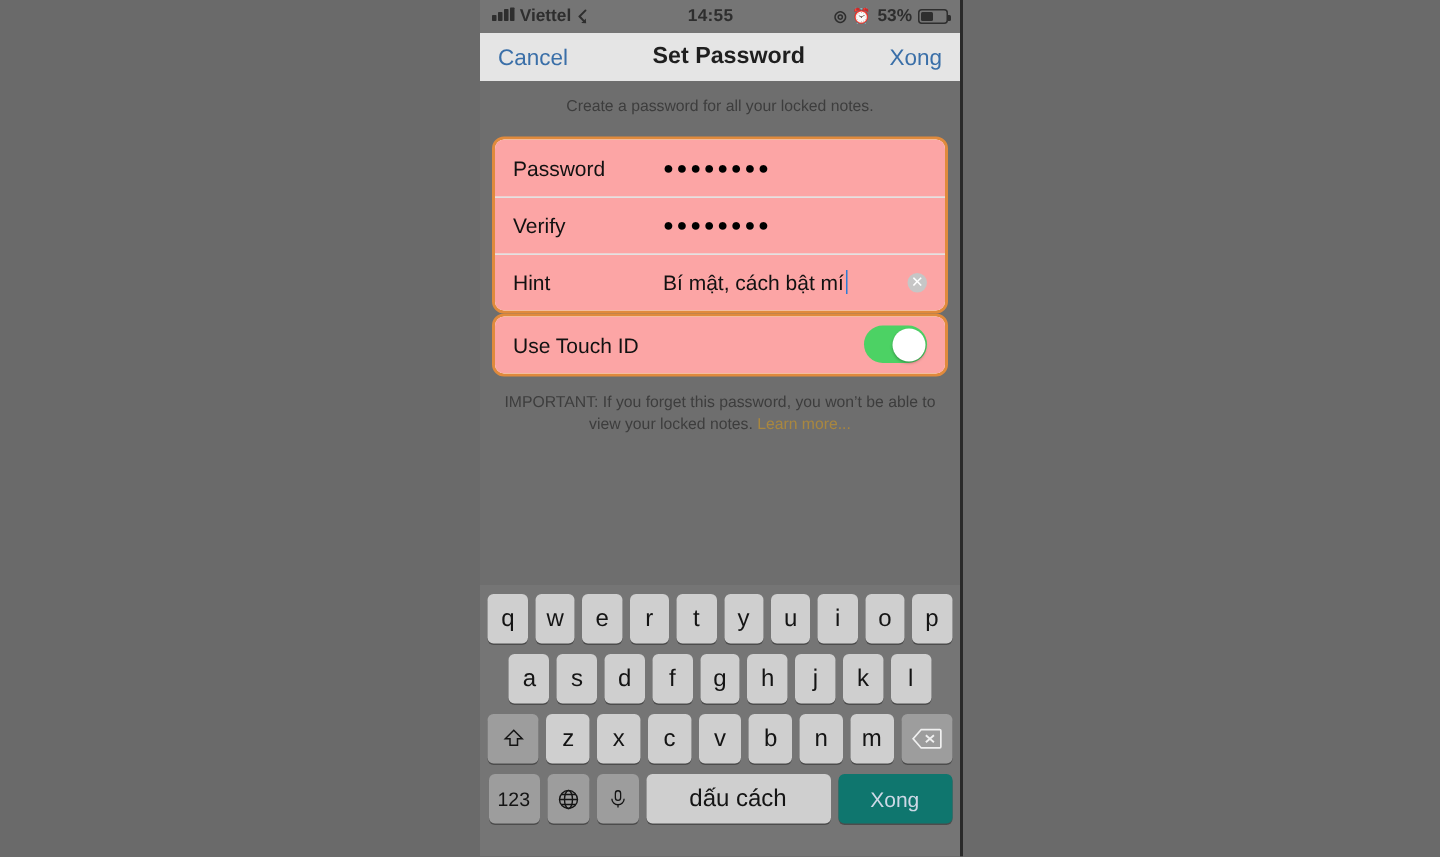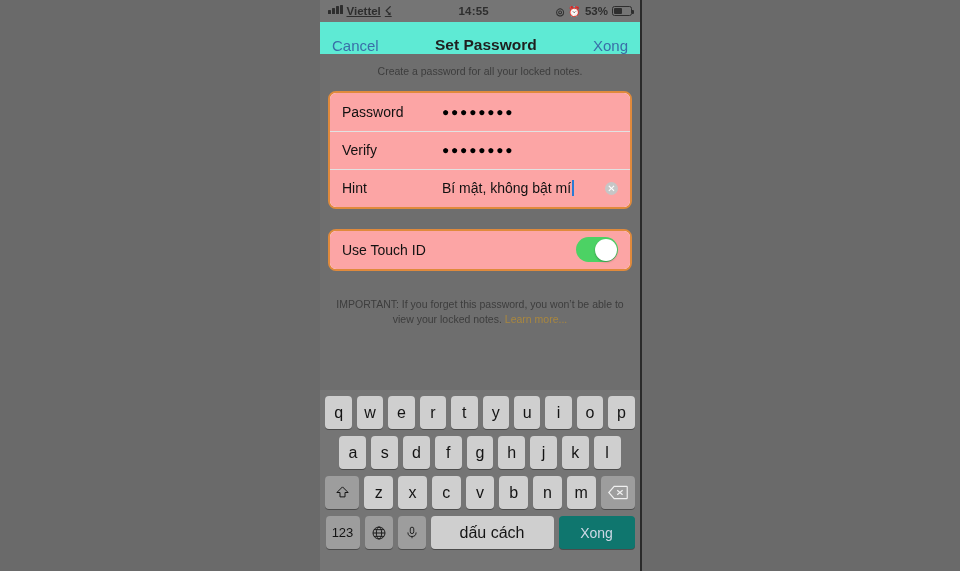--- a/index.html
+++ b/index.html
@@ -21,21 +21,21 @@
   
   .statusbar {
     height:22px;
     display:flex; align-items:center;
     padding:0 8px;
     font-size:11.5px;
     color:#2e2e2e;
     background:#757575;
     font-weight:600;
   }
-  .sb-left { display:flex; align-items:flex-start; gap:4px;text-decoration:underline; }
+  .sb-left { display:flex; align-items:flex-start; gap:4px; }
   .sb-center { flex:1; text-align:center; letter-spacing:.2px; }
   .sb-right { display:flex; align-items:center; gap:4px; }
   .bars { display:flex; align-items:flex-end; gap:1.5px; height:9px; }
   .bars i { display:block; width:2.5px; background:#2e2e2e; border-radius:.5px; }
   .bars i:nth-child(1){height:4px}
   .bars i:nth-child(2){height:6px}
   .bars i:nth-child(3){height:8px}
   .bars i:nth-child(4){height:9.5px}
   .wifi { font-size:12px; line-height:1; }
   .battery {
@@ -44,22 +44,22 @@
     position:relative; padding:1px;
   }
   .battery::after {
     content:""; position:absolute; right:-3px; top:3px;
     width:1.8px; height:4px; background:#2e2e2e; border-radius:0 1px 1px 0;
   }
   .battery span { display:block; height:100%; background:#2e2e2e; border-radius:1px; }
   
   .navbar {
     height:32px;
-    background:#5eead4;
-    display:flex; align-items:flex-end;
+    background:#e5e5e5;
+    display:flex; align-items:center;
     padding:0 12px;
     border-bottom:0;
   }
   .nav-btn { font-size:15px; color:#3a6fa8; cursor:pointer; }
   .nav-title { flex:1; text-align:center; font-size:15.5px; font-weight:700; color:#1f1f1f; }
   .nav-right { text-align:right; }
   
   .content { background:#6e6e6e; padding-top:10px; height:336px; }
   .subtitle {
     text-align:center; font-size:10.5px; color:#3d3d3d;
@@ -89,33 +89,33 @@
     background:#2b7bd4; margin-left:1px;
     vertical-align:middle;
   }
   .clear-btn {
     width:13px; height:13px; border-radius:50%;
     background:#c6c6c6; color:#fff;
     font-size:10px; line-height:13px; text-align:center;
     margin-left:auto; cursor:pointer; font-family:"Liberation Sans",sans-serif;
   }
   
-  .touchid-wrap { margin-top:20px; }
+  .touchid-wrap { }
   .toggle {
     width:42px; height:25px; border-radius:13px;
     background:#4cd264; position:relative; margin-left:auto;
     cursor:pointer;
   }
   .toggle .knob {
     position:absolute; right:1.5px; top:1.5px;
     width:22px; height:22px; border-radius:50%;
     background:#fff; box-shadow:0 1px 2px rgba(0,0,0,.3);
   }
   .footnote {
-    padding:26px 16px 0;
+    padding:10px 16px 0;
     font-size:10.5px; line-height:1.45;
     color:#3d3d3d; text-align:center;
   }
   .learn { color:#a9873f; cursor:pointer; }
   
   .keyboard {
     position:absolute; left:0; bottom:0;
     width:320px; height:181px;
     background:#757575;
     padding:6px 3px 4px;
@@ -191,21 +191,21 @@
       </div>
       <div class="row">
         <div class="row-label">Verify</div>
         <div class="row-value">
           <span class="dots">●●●●●●●●</span>
         </div>
       </div>
       <div class="row">
         <div class="row-label">Hint</div>
         <div class="row-value">
-          <span>Bí mật, không bật mí</span>
+          <span>Bí mật, cách bật mí</span>
             <span class="caret"></span>
           <span class="clear-btn">✕</span>
         </div>
       </div>
     </div>
 
     <div class="hl touchid-wrap">
       <div class="row">
         <div class="row-label" style="width:auto;flex:1">Use Touch ID</div>
         <div class="toggle">

